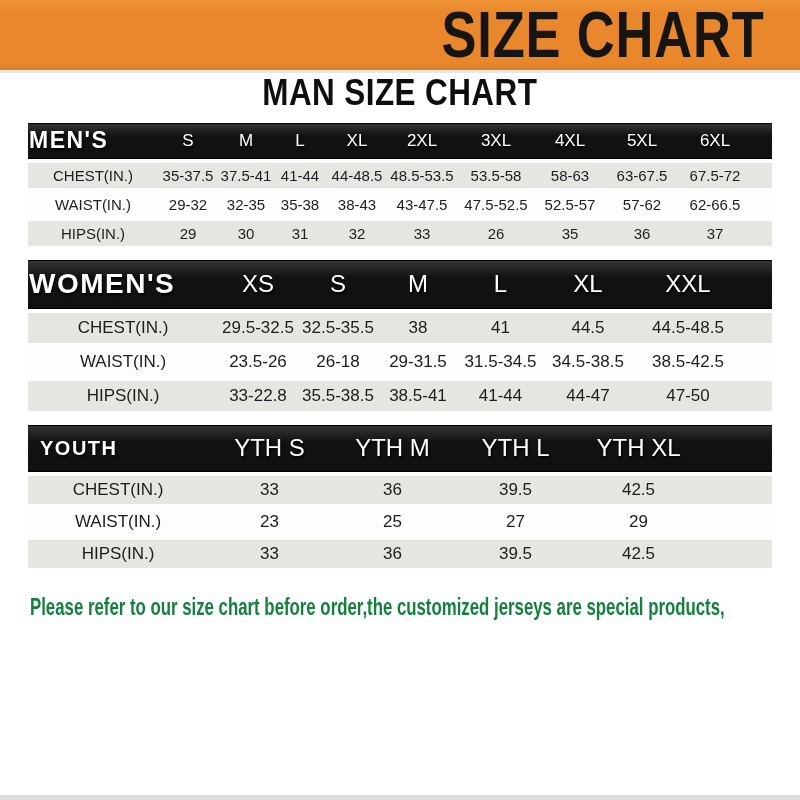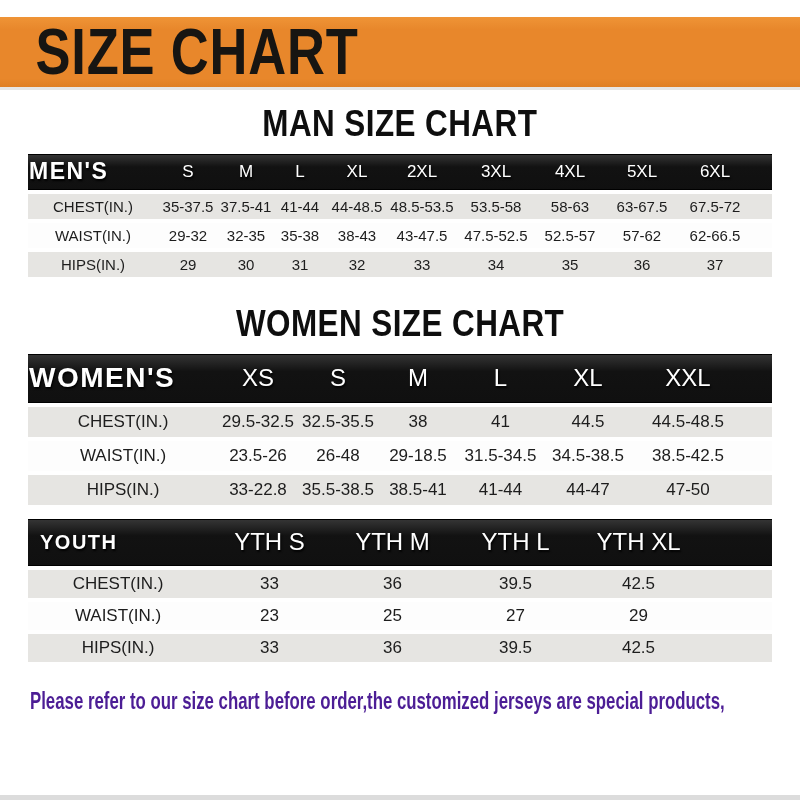--- a/index.html
+++ b/index.html
@@ -8,44 +8,43 @@
     background: #ffffff;
     font-family: "Liberation Sans", "DejaVu Sans", sans-serif;
     overflow: hidden;
     position: relative;
   }
 
   
   .banner {
     height: 70px;
     background: linear-gradient(180deg, #ef9436 0%, #E8872B 18%, #E8872B 88%, #df7f24 100%);
-    display: flex; align-items: center; justify-content: flex-start;
+    display: flex; align-items: center; justify-content: flex-end;
     border-bottom: 3px solid #e6e6e6;
-    margin-top: 17px;
   }
   .banner .txt {
     display: inline-block;
     font-size: 64px; font-weight: bold; color: #171512;
     line-height: 1;
     transform: scaleX(0.82);
     letter-spacing: 1px;
     white-space: nowrap;
   }
 
   
   .sec-title { text-align: center; }
   .sec-title .txt {
     display: inline-block;
     font-size: 37px; font-weight: bold; color: #0e0e0e;
     transform: scaleX(0.85);
     letter-spacing: 0.5px;
     line-height: 1.05;
     white-space: nowrap;
   }
-  .mt-men   { margin-top: 15px; }
+  .mt-men   { margin-top: 1px; }
   .mt-women { margin-top: 24px; }
   .mt-youth { margin-top: 30px; }
 
   
   table.chart {
     border-collapse: separate;
     border-spacing: 0 4px;
     table-layout: fixed;
     width: 744px;
     margin: 6px 28px 0 28px;
@@ -80,21 +79,21 @@
   .t-women thead th:first-child { font-size: 28px; }
   .t-women tbody td { height: 28px; font-size: 17px; }
 
   .t-youth thead th { height: 43px; font-size: 24px; }
   .t-youth thead th:first-child { font-size: 20px; padding-left: 12px; }
   .t-youth tbody td { height: 26px; font-size: 17px; }
 
   
   .note {
     margin: 18px 0 0 30px;
-    color: #4c1d95;
+    color: #15803d;
     font-size: 24px;
     line-height: 33px;
   }
   .note .line {
     display: block;
     transform: scaleX(0.70);
     transform-origin: left center;
     white-space: nowrap;
     font-weight: bold;
   }
@@ -171,34 +170,31 @@
           <td>62-66.5</td>
           <td></td>
         </tr>
         <tr>
           <td>HIPS(IN.)</td>
           <td>29</td>
           <td>30</td>
           <td>31</td>
           <td>32</td>
           <td>33</td>
-          <td>34</td>
+          <td>26</td>
           <td>35</td>
           <td>36</td>
           <td>37</td>
           <td></td>
         </tr>
       </tbody>
     </table>
 </section>
 
 <section>
-  <div class="sec-title mt-women">
-    <span class="txt">WOMEN SIZE CHART</span>
-  </div>
   <table class="chart t-women">
     <colgroup>
       <col style="width:190px">
         <col style="width:80px">
         <col style="width:80px">
       <col style="width:80px">
         <col style="width:85px">
         <col style="width:90px">
       <col style="width:110px">
         <col>
@@ -222,22 +218,22 @@
           <td>32.5-35.5</td>
           <td>38</td>
           <td>41</td>
           <td>44.5</td>
           <td>44.5-48.5</td>
           <td></td>
         </tr>
         <tr>
           <td>WAIST(IN.)</td>
           <td>23.5-26</td>
-          <td>26-48</td>
-          <td>29-18.5</td>
+          <td>26-18</td>
+          <td>29-31.5</td>
           <td>31.5-34.5</td>
           <td>34.5-38.5</td>
           <td>38.5-42.5</td>
           <td></td>
         </tr>
         <tr>
           <td>HIPS(IN.)</td>
           <td>33-22.8</td>
           <td>35.5-38.5</td>
           <td>38.5-41</td>

